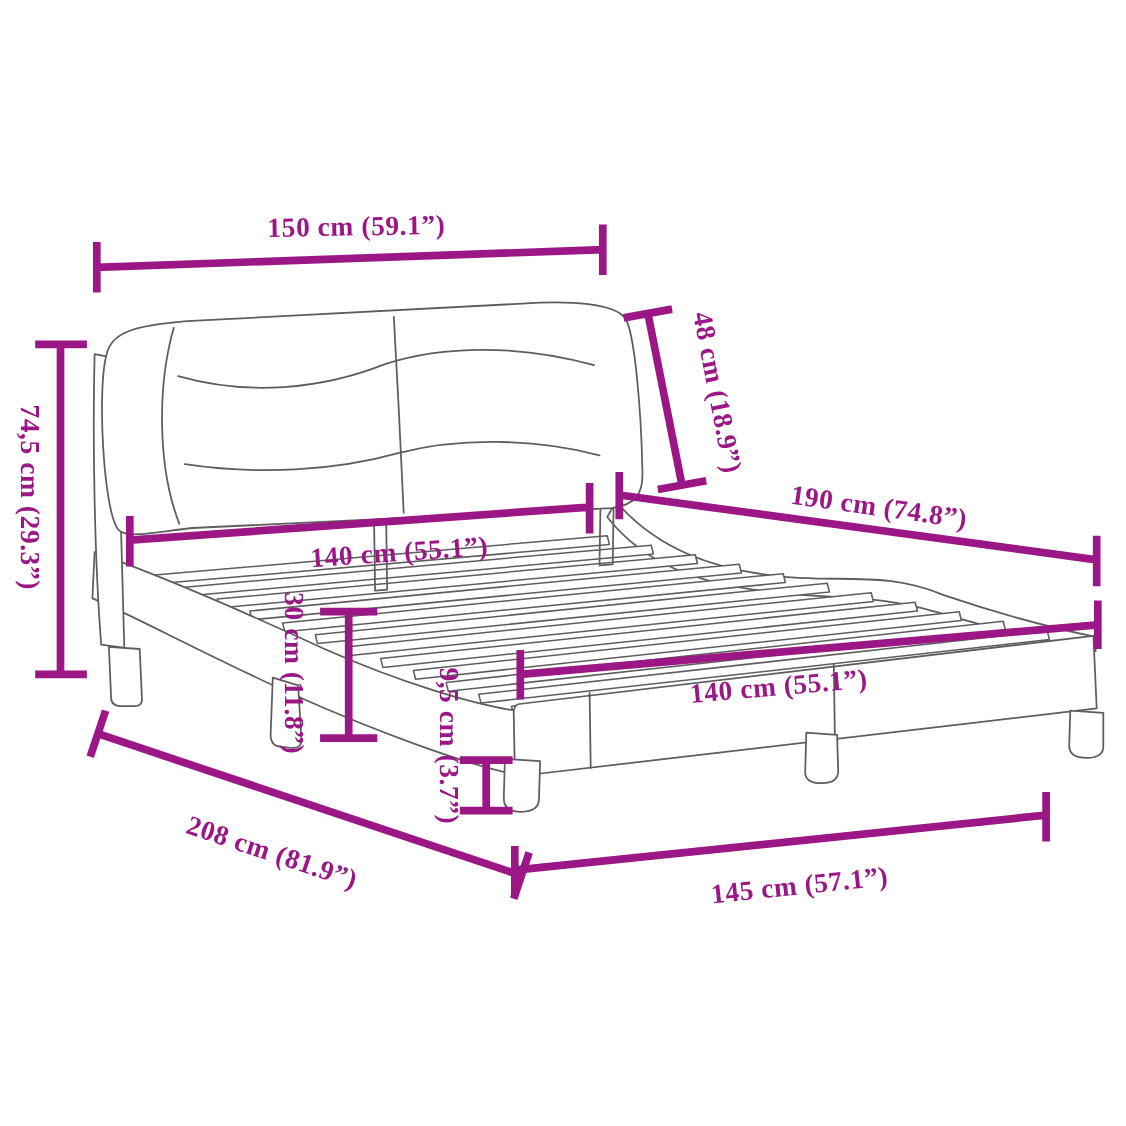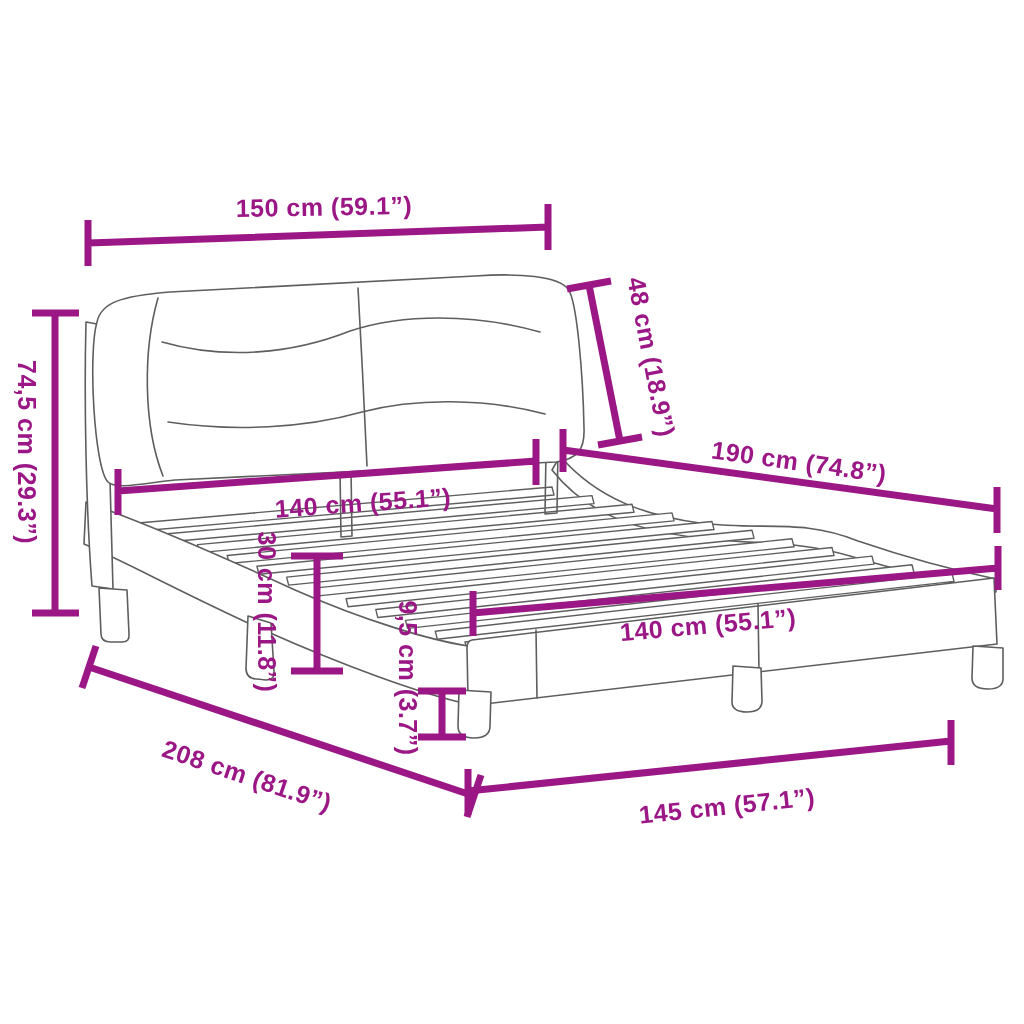--- a/index.html
+++ b/index.html
@@ -1,21 +1,21 @@
 <!DOCTYPE html>
 <html><head>
 <meta charset="utf-8">
 <style>
   html,body{margin:0;padding:0;background:#ffffff;}
   .stage{
     position:relative;
     width:1024px;height:1024px;
     background:#ffffff;
     overflow:hidden;
-    font-family:Liberation Sans, sans-serif;
+    font-family:Liberation Serif, serif;
   }
   .stage svg{position:absolute;left:0;top:0;}
   .dim-label{
     position:absolute;
     font-weight:700;
     font-size:25px;
     letter-spacing:0.5px;
     color:#9B1786;
     white-space:nowrap;
     transform:translate(-50%,-50%) rotate(var(--r,0deg));

